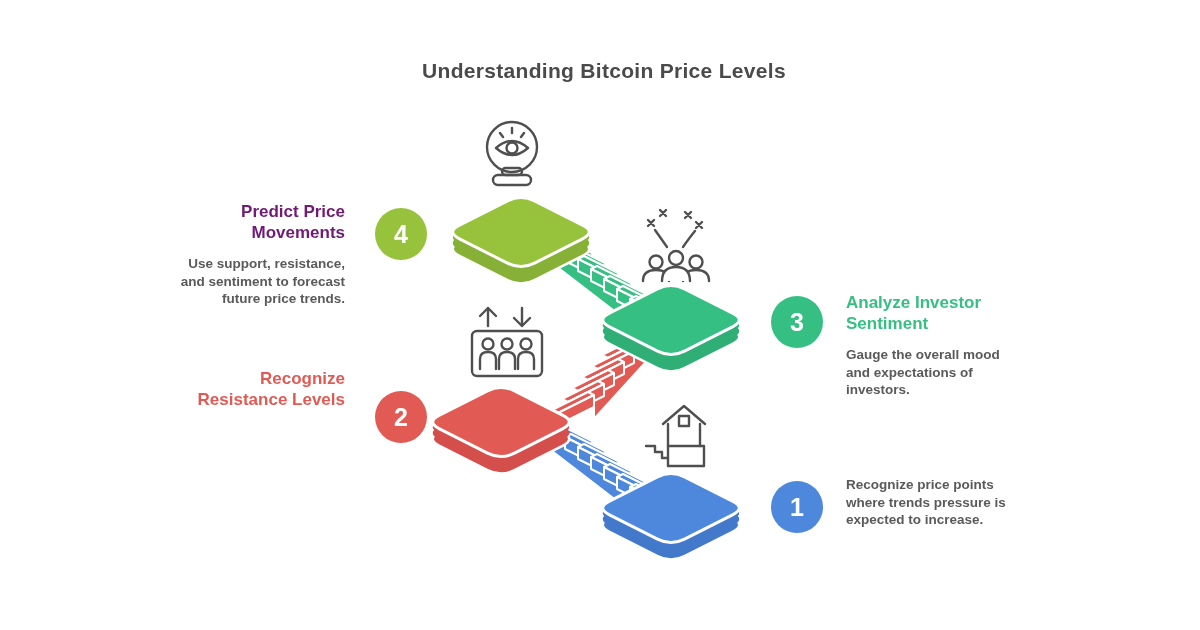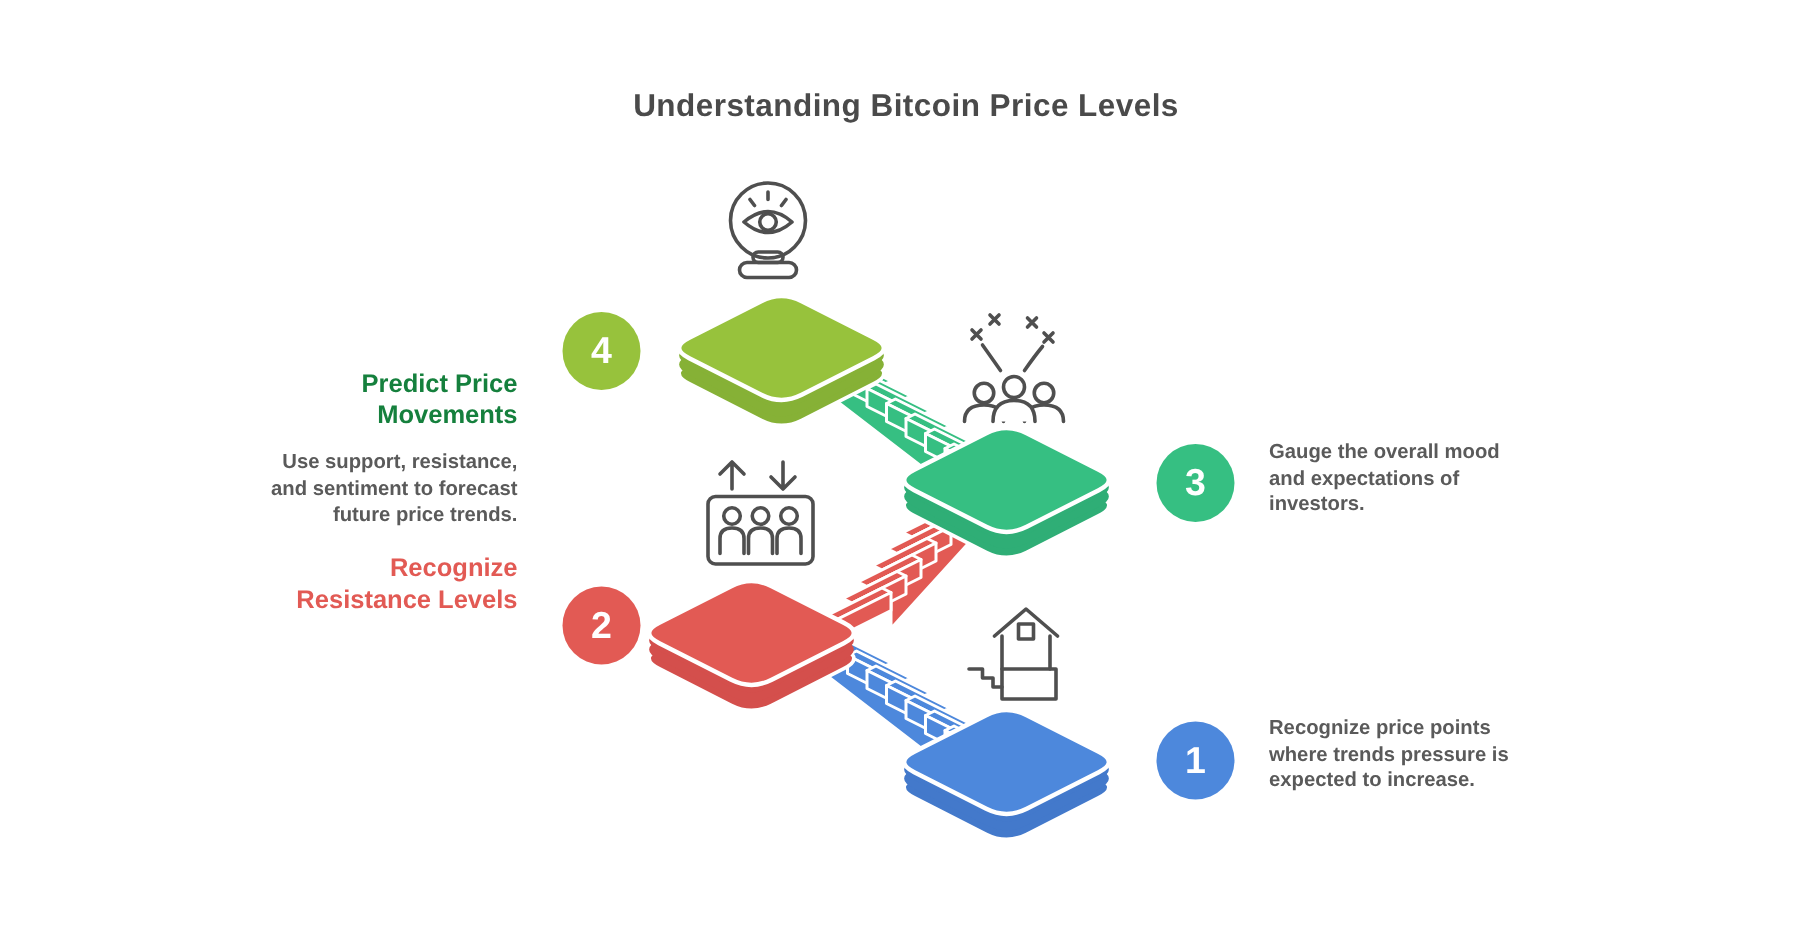--- a/index.html
+++ b/index.html
@@ -12,21 +12,21 @@
     font-size:21px;font-weight:bold;color:#4A4A4A;letter-spacing:.3px;margin:4px;
   }
   .diagram-svg{position:absolute;left:0;top:0;}
   .step-block{position:absolute;}
   .step-block.align-right{text-align:right;}
   .step-block.align-left{text-align:left;}
   .step-title{font-size:17px;font-weight:bold;line-height:21px;margin:0 0 12px 0;}
   .align-right .step-title{margin-left:auto;}
   .align-left .step-title{margin-right:auto;}
   .step-desc{font-size:13.5px;line-height:17.5px;color:#5A5A5A;margin:0;font-weight:bold;}
-  .tc-1{color:#4D88DC;} .tc-2{color:#E25A54;} .tc-3{color:#36BF82;} .tc-4{color:#15803d;margin-top:44px;}
+  .tc-1{color:#4D88DC;} .tc-2{color:#E25A54;} .tc-3{color:#36BF82;} .tc-4{color:#701a75;}
   .badge{
     position:absolute;width:52px;height:52px;border-radius:50%;
     display:flex;align-items:center;justify-content:center;
     color:#fff;font-size:25px;font-weight:bold;
   }
   .bg-1{background:#4D88DC;} .bg-2{background:#E25A54;} .bg-3{background:#36BF82;} .bg-4{background:#97C23C;}
   .w-s4{width:172px;} .w-s2{width:182px;} .w-s3{width:162px;} .w-s1{width:168px;}
   .tw-s4{max-width:130px;} .tw-s2{max-width:170px;} .tw-s3{max-width:155px;} .tw-s1{max-width:155px;}
 </style>
 </head>
@@ -179,20 +179,21 @@
   </div>
 
   <div class="step-block align-right w-s2" style="right:855px;top:368px;">
     <p class="step-title tc-2 tw-s2">Recognize Resistance Levels</p>
   </div>
   <div class="badge bg-2" style="left:375px;top:391px;">
     <span>2</span>
   </div>
 
   <div class="step-block align-left w-s3" style="left:846px;top:292px;">
+    <p class="step-title tc-3 tw-s3">Analyze Investor Sentiment</p>
     <p class="step-desc">Gauge the overall mood and expectations of investors.</p>
   </div>
   <div class="badge bg-3" style="left:771px;top:296px;">
     <span>3</span>
   </div>
 
   <div class="step-block align-left w-s1" style="left:846px;top:476px;">
     <p class="step-desc">Recognize price points where trends pressure is expected to increase.</p>
   </div>
   <div class="badge bg-1" style="left:771px;top:481px;">

